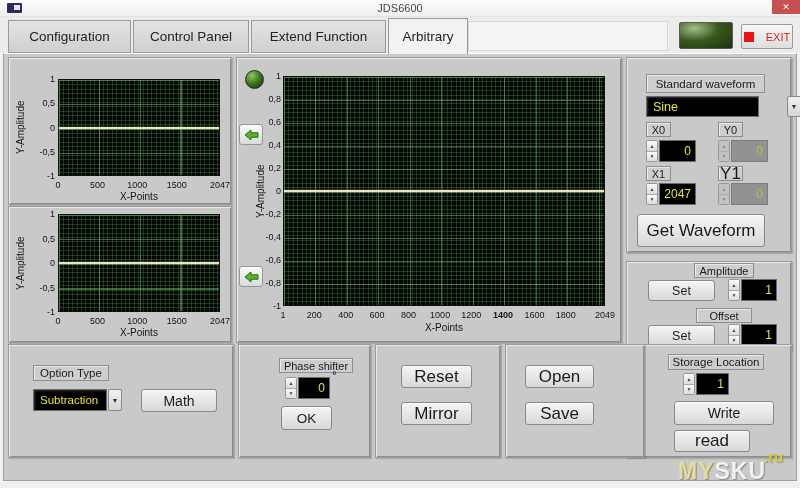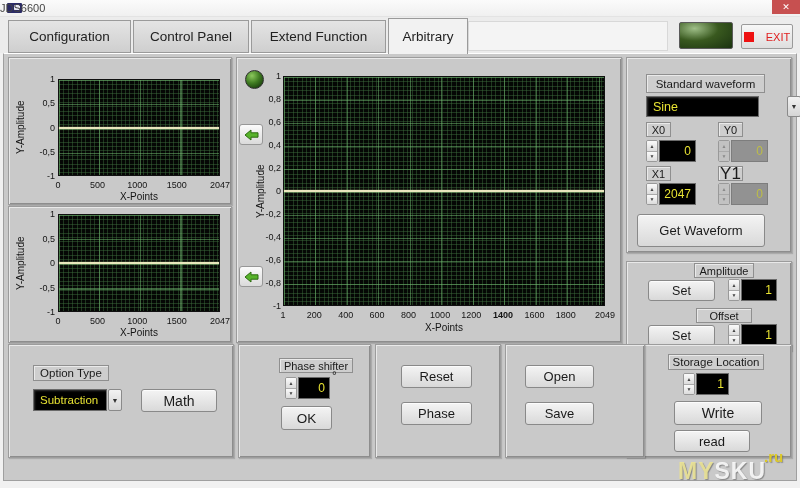--- a/index.html
+++ b/index.html
@@ -3,21 +3,21 @@
 <meta charset="utf-8">
 <style>
   * { margin:0; padding:0; box-sizing:border-box; }
   html,body { width:800px; height:488px; }
   body { font-family:"Liberation Sans", sans-serif; background:#f1f1f1; position:relative; overflow:hidden; }
 
   
   .titlebar { position:absolute; left:0; top:0; width:800px; height:17px; background:linear-gradient(#fbfbfb,#f0f0f0); border-bottom:1px solid #e3e3e3; }
   .app-icon { position:absolute; left:7px; top:3px; width:15px; height:10px; background:#2b2b66; border-radius:1px; }
   .app-icon::after { content:""; position:absolute; right:2px; top:2px; width:6px; height:5px; background:#e8e8f4; }
-  .win-title { position:absolute; left:0; top:2px; width:100%; font-size:11px; color:#444; }
+  .win-title { position:absolute; left:0; top:2px; width:100%; text-align:center; font-size:11px; color:#444; }
   .close-btn { position:absolute; right:0; top:0; width:28px; height:14px; background:#c75050; color:#fff; font-size:9px; display:flex; align-items:center; justify-content:center; cursor:default; }
 
   
   .tabbar { position:absolute; left:0; top:17px; width:800px; height:36px; background:#ececec; }
   .tab { position:absolute; top:3px; height:33px; background:linear-gradient(#e4e4e4,#cfcfcf); border:1px solid #9a9a9a; display:flex; align-items:center; justify-content:center; font-size:13.5px; color:#222; }
   .tab.active { top:1px; height:36px; background:#f2f2f2; border-bottom:none; z-index:2; }
   .tab-filler { position:absolute; left:468px; top:4px; width:200px; height:30px; background:#f4f4f4; border:1px solid #d8d8d8; }
   .led-rect { position:absolute; left:679px; top:5px; width:54px; height:27px; border:1px solid #5a5a5a; border-radius:2px;
     background:radial-gradient(ellipse at 28% 22%, #9fbf88 0%, #39591f 45%, #1b3310 100%); }
   .exit-btn { position:absolute; left:741px; top:7px; width:52px; height:25px; background:linear-gradient(#f7f7f7,#dedede); border:1px solid #9a9a9a; border-radius:2px; display:flex; align-items:center; justify-content:center; gap:12px; font-size:11px; color:#e02020; }
@@ -38,21 +38,21 @@
       repeating-linear-gradient(to bottom, rgba(62,112,62,.45) 0 1px, transparent 1px 4.4px); }
   .zero-line { position:absolute; left:0; width:100%; top:50%; height:2px; margin-top:-1px; background:#e9e6bd; box-shadow:0 0 2px rgba(255,255,200,.5); }
   .yticks { position:absolute; font-size:9px; color:#141414; }
   .yticks .tick { position:absolute; right:0; white-space:nowrap; }
   .xticks { position:absolute; font-size:9px; color:#141414; height:10px; }
   .xticks .tick { position:absolute; top:0; white-space:nowrap; }
   .ylab { position:absolute; writing-mode:vertical-rl; transform:rotate(180deg); text-align:center; font-size:10px; color:#141414; }
   .xlab { position:absolute; text-align:center; font-size:10px; color:#141414; }
 
   
-  .btn { position:absolute; background:linear-gradient(#f4f4f4,#d9d9d9); border:1px solid #898989; border-radius:3px; box-shadow:inset 0 1px 0 rgba(255,255,255,.7); display:flex; align-items:center; justify-content:center; font-size:13px; color:#1a1a1a; }
+  .btn { position:absolute; background:linear-gradient(#f4f4f4,#d9d9d9); border:1px solid #898989; border-radius:3px; box-shadow:inset 0 1px 0 rgba(255,255,255,.7); display:flex; align-items:center; justify-content:center; font-size:17px; color:#1a1a1a; }
   .lbox { position:absolute; border:1px solid #8f8f8f; background:#cecece; box-shadow:inset 1px 1px 0 #eaeaea; display:flex; align-items:center; justify-content:center; font-size:11.5px; color:#1a1a1a; }
   .dropdown { position:absolute; display:flex; }
   .dd-val { background:#000; border:1px solid #6a6a6a; box-shadow:inset 1px 1px 2px #333; color:#e8e332; font-size:12.5px; display:flex; align-items:center; padding-left:6px; }
   .dd-btn { width:14px; background:linear-gradient(#f2f2f2,#d5d5d5); border:1px solid #8a8a8a; border-radius:2px; margin-left:1px; display:flex; align-items:center; justify-content:center; font-size:7px; color:#333; }
   .spin { position:absolute; display:flex; }
   .spin-btns { width:12px; display:flex; flex-direction:column; border:1px solid #999; border-radius:2px; overflow:hidden; background:#e8e8e8; }
   .spin-btns span { flex:1; display:flex; align-items:center; justify-content:center; font-size:5px; color:#444; background:linear-gradient(#fafafa,#dcdcdc); }
   .spin-btns span + span { border-top:1px solid #aaa; }
   .spin-val { flex:1; background:#000; border:1px solid #6a6a6a; color:#e8e332; font-size:12px; display:flex; align-items:center; justify-content:flex-end; padding-right:4px; margin-left:1px; }
   .spin.disabled .spin-val { background:#929292; color:#bebe45; border-color:#7d7d7d; }
@@ -244,21 +244,21 @@
 
 <div class="panel" style="left:626px;top:344px;width:166px;height:114px;">
   <div class="lbox" style="left:41px;top:9px;width:96px;height:16px;">Storage Location</div>
   <div class="spin" style="left:56px;top:28px;width:46px;height:22px;">
     <div class="spin-btns">
         <span>▲</span>
         <span>▼</span>
       </div>
     <div class="spin-val">1</div>
   </div>
-  <div class="btn" style="left:47px;top:56px;width:88px;height:24px;font-size:14px;">Write</div>
+  <div class="btn" style="left:47px;top:56px;width:100px;height:24px;font-size:14px;">Write</div>
   <div class="btn" style="left:47px;top:85px;width:76px;height:22px;">read</div>
 </div>
 
 <div class="panel" style="left:8px;top:344px;width:226px;height:114px;">
   <div class="lbox" style="left:24px;top:20px;width:76px;height:16px;">Option Type</div>
   <div class="dropdown" style="left:24px;top:44px;">
     <div class="dd-val" style="width:74px;height:22px;font-size:11.5px;">Subtraction</div>
     <div class="dd-btn" style="height:22px;">▼</div>
   </div>
   <div class="btn" style="left:132px;top:44px;width:76px;height:23px;font-size:14px;">Math</div>
@@ -272,21 +272,21 @@
         <span>▼</span>
       </div>
     <div class="spin-val">0</div>
   </div>
   <div class="deg" style="left:93px;top:24px;">°</div>
   <div class="btn" style="left:42px;top:61px;width:51px;height:24px;font-size:13.5px;">OK</div>
 </div>
 
 <div class="panel" style="left:375px;top:344px;width:126px;height:114px;">
   <div class="btn" style="left:25px;top:20px;width:71px;height:23px;">Reset</div>
-  <div class="btn" style="left:25px;top:57px;width:71px;height:23px;">Phase</div>
+  <div class="btn" style="left:25px;top:57px;width:71px;height:23px;">Mirror</div>
 </div>
 
 <div class="panel" style="left:505px;top:344px;width:140px;height:114px;padding-left:7px;">
   <div class="btn" style="left:19px;top:20px;width:69px;height:23px;">Open</div>
   <div class="btn" style="left:19px;top:57px;width:69px;height:23px;">Save</div>
 </div>
 
 <div class="wm-main"><span>MY</span><b>SKU</b></div>
 <div class="wm-ru">.ru</div>
 

